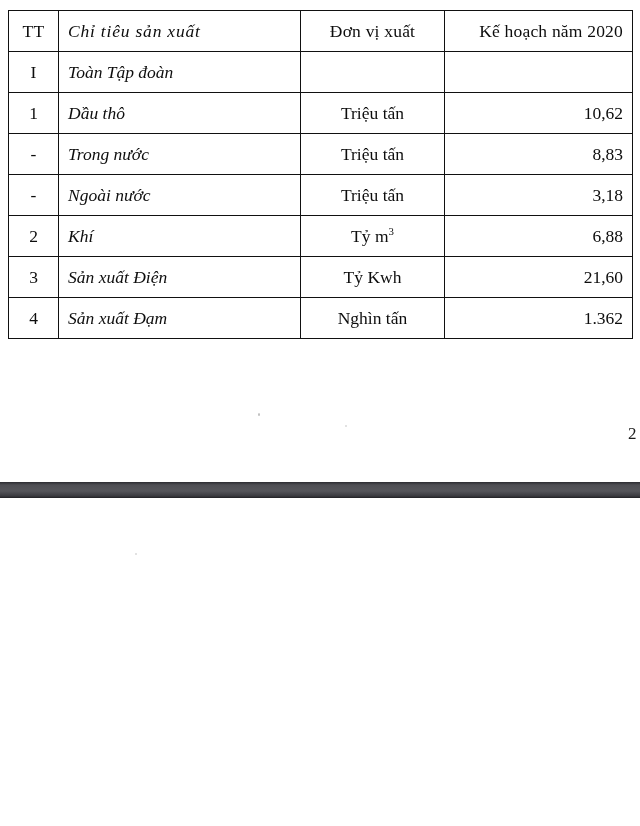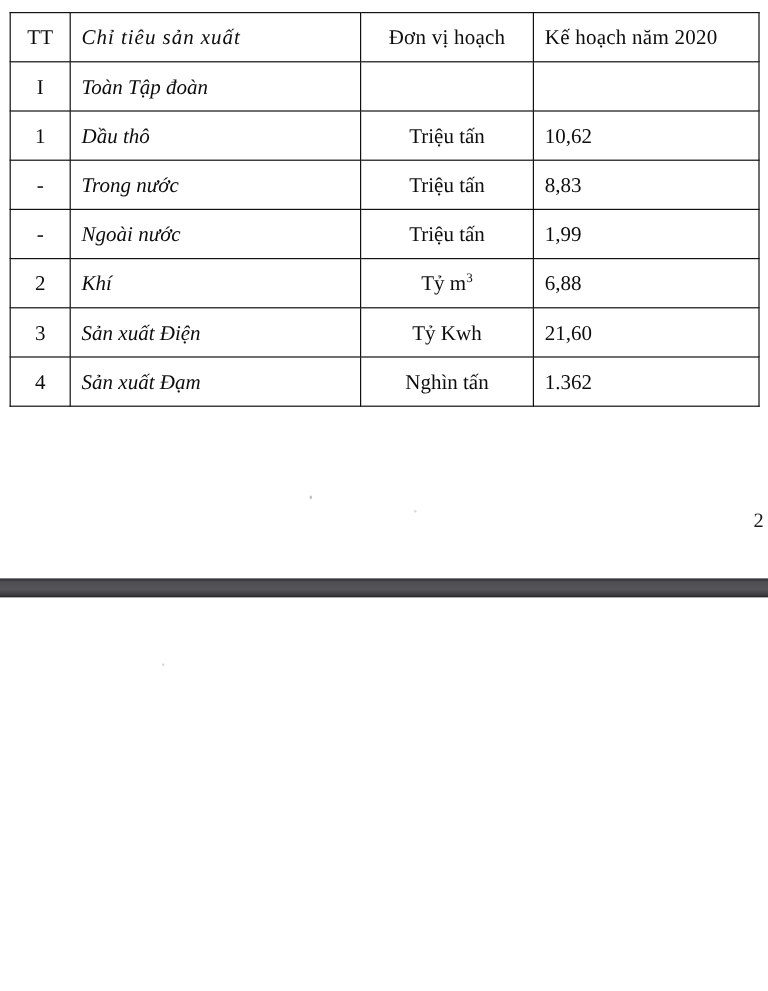--- a/index.html
+++ b/index.html
@@ -66,21 +66,21 @@
   #table-production-plan th { height: 40px; }
   #table-production-plan .col-tt   { width: 50px; }
   #table-production-plan .col-name { width: 242px; }
   #table-production-plan .col-unit { width: 144px; }
   #table-production-plan .col-plan { width: 188px; }
 
   
   .c-tt   { text-align: center; }
   .c-name { text-align: left; font-style: italic; }
   .c-unit { text-align: center; }
-  .c-plan { text-align: left; }
+  .c-plan { text-align: right; }
 
   thead th { font-weight: bold; text-align: center; letter-spacing: .2px; }
   thead th.c-name { letter-spacing: .8px; }
 
   sup { font-size: 0.62em; vertical-align: super; line-height: 0; }
 
   
   #page-number-fragment {
     position: absolute;
     right: 0px;
@@ -109,21 +109,21 @@
     <colgroup>
       <col class="col-tt">
         <col class="col-name">
         <col class="col-unit">
         <col class="col-plan">
     </colgroup>
     <thead>
       <tr>
         <th class="c-tt">TT</th>
         <th class="c-name">Chỉ tiêu sản xuất</th>
-        <th class="c-unit">Đơn vị hoạch</th>
+        <th class="c-unit">Đơn vị xuất</th>
         <th class="c-plan">Kế hoạch năm 2020</th>
       </tr>
     </thead>
     <tbody>
       <tr>
         <td class="c-tt">I</td>
         <td class="c-name">Toàn Tập đoàn</td>
         <td class="c-unit"></td>
         <td class="c-plan"></td>
       </tr>
@@ -136,21 +136,21 @@
       <tr>
         <td class="c-tt">-</td>
         <td class="c-name">Trong nước</td>
         <td class="c-unit">Triệu tấn</td>
         <td class="c-plan">8,83</td>
       </tr>
       <tr>
         <td class="c-tt">-</td>
         <td class="c-name">Ngoài nước</td>
         <td class="c-unit">Triệu tấn</td>
-        <td class="c-plan">1,99</td>
+        <td class="c-plan">3,18</td>
       </tr>
       <tr>
         <td class="c-tt">2</td>
         <td class="c-name">Khí</td>
         <td class="c-unit"><span>Tỷ m</span><sup>3</sup></td>
         <td class="c-plan">6,88</td>
       </tr>
       <tr>
         <td class="c-tt">3</td>
         <td class="c-name">Sản xuất Điện</td>

